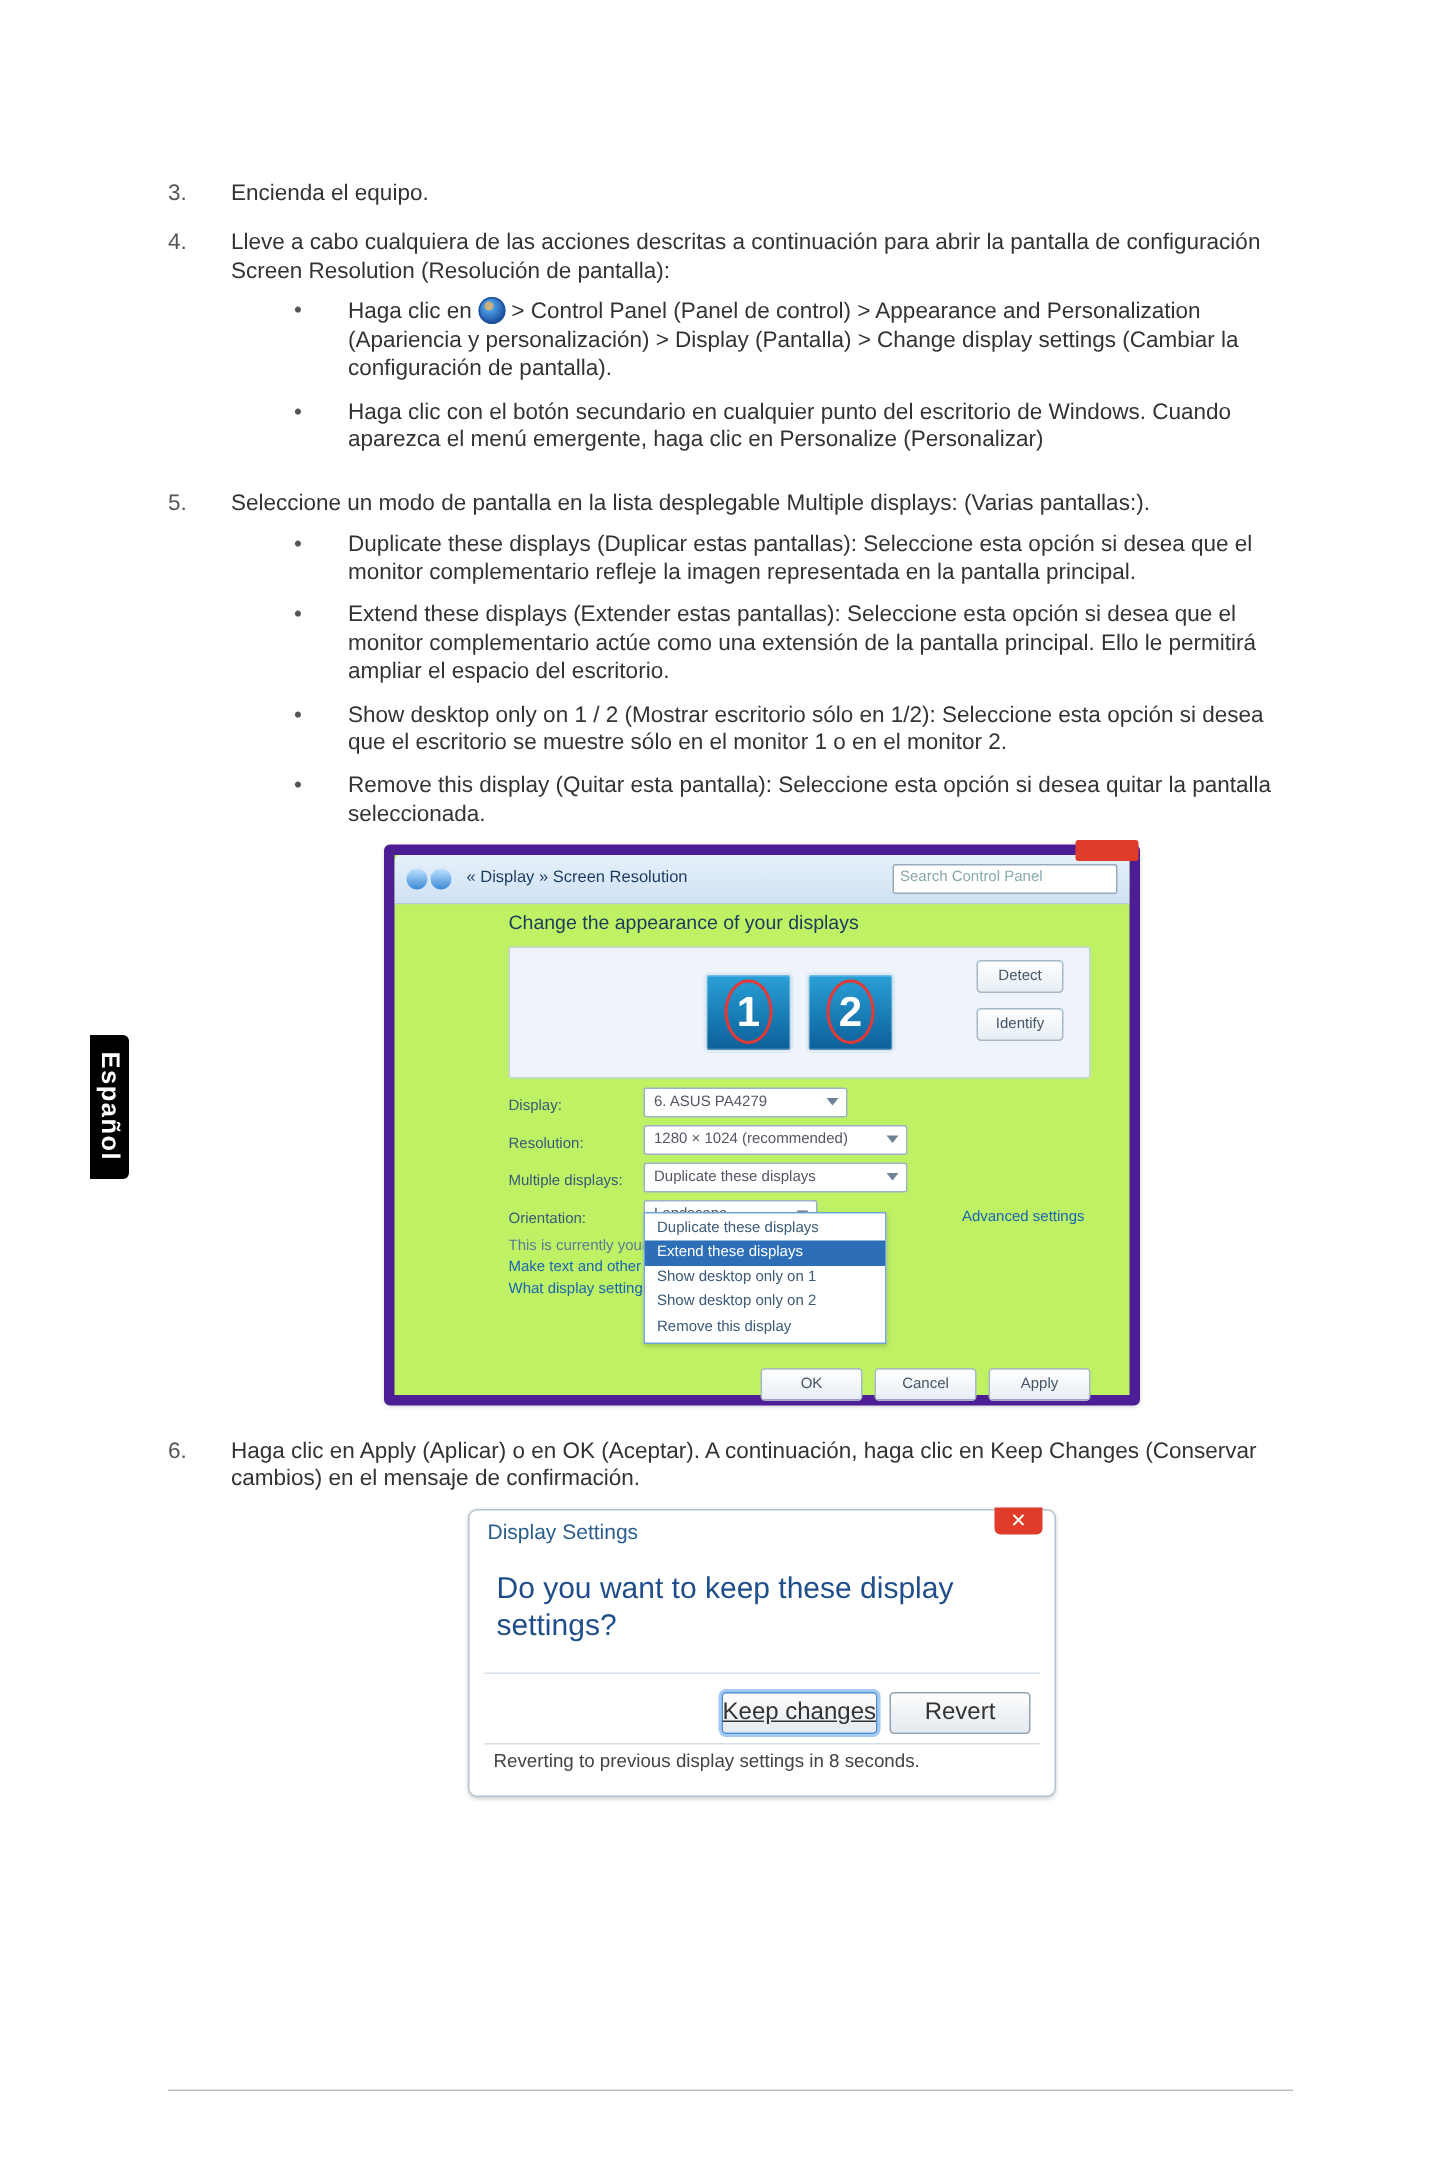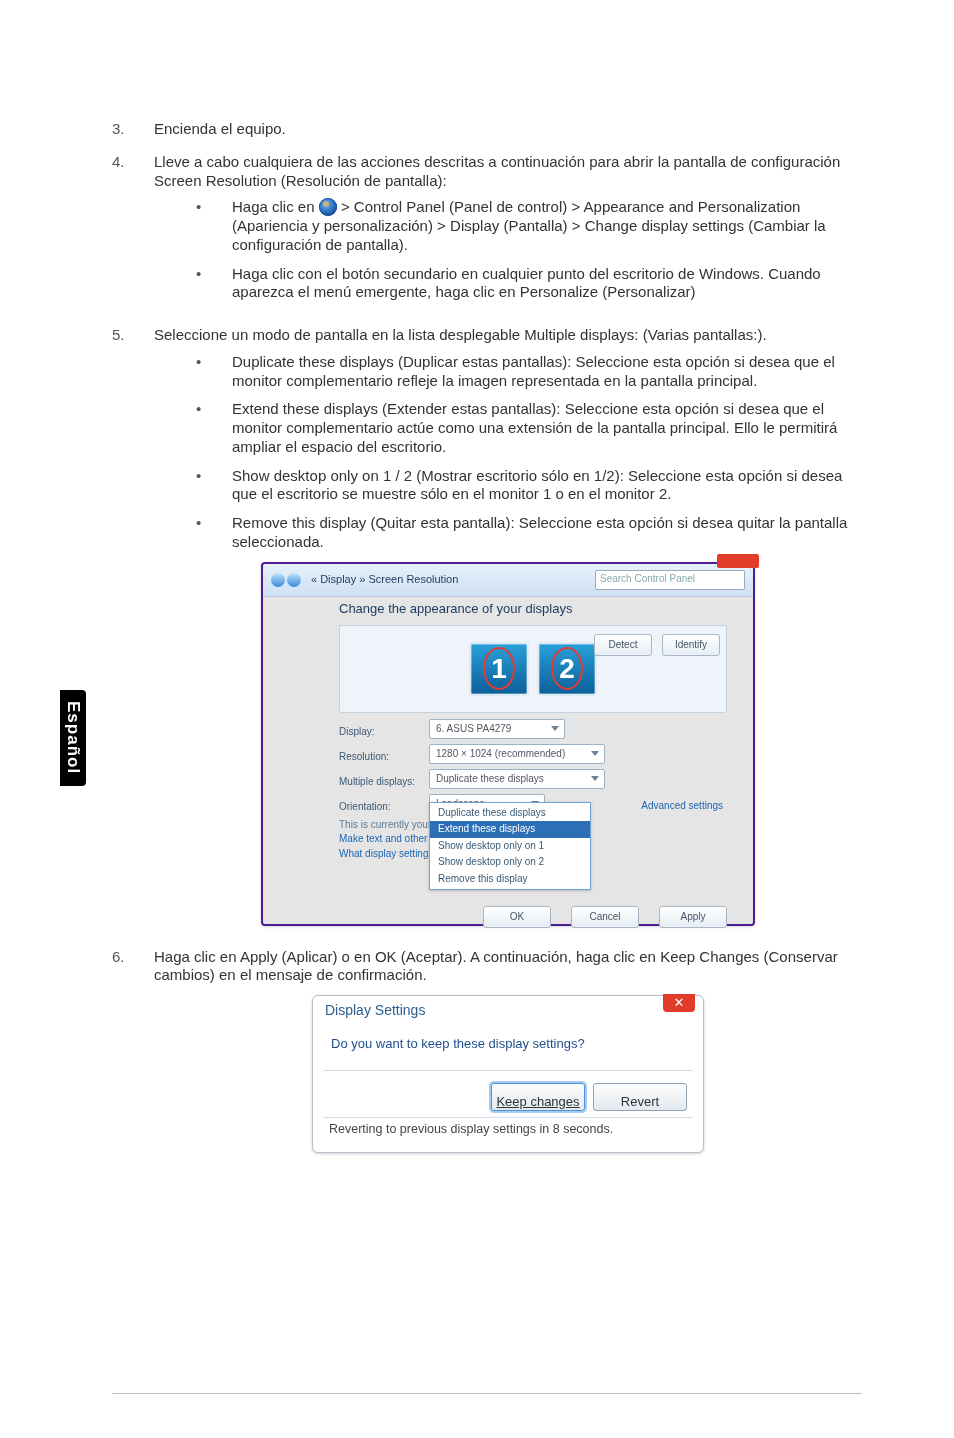--- a/index.html
+++ b/index.html
@@ -10,53 +10,53 @@
   ol.steps>li .num{width:42px;flex:0 0 42px;color:#555}
   ol.steps>li .body{flex:1}
   .bold{font-weight:normal}
   ul.sub{list-style:none;padding:0;margin:8px 0 4px 42px}
   ul.sub>li{display:flex;margin-bottom:10px;font-size:15px;line-height:1.25}
   ul.sub>li .dot{width:36px;flex:0 0 36px;text-align:left;color:#555}
   ul.sub>li .sb{flex:1}
   .orb{display:inline-block;width:18px;height:18px;border-radius:50%;background:radial-gradient(circle at 40% 35%,#5bb7ff,#1c4f9c 70%);vertical-align:-4px;position:relative;box-shadow:0 0 0 1px #1c4f9c inset}
   .orb::after{content:"";position:absolute;width:6px;height:6px;border-radius:50%;background:#ffb347;left:4px;top:3px;opacity:.7}
   
-  .ss1{width:490px;height:360px;margin:10px auto 0 auto;border:2px solid #4c1d95;border-radius:4px;background:#e5e5e5;position:relative;box-shadow:0 1px 3px rgba(0,0,0,.15)}
+  .ss1{width:490px;height:360px;margin:10px auto 0 auto;border:7px solid #4c1d95;border-radius:4px;background:#bef264;position:relative;box-shadow:0 1px 3px rgba(0,0,0,.15)}
   .ss1 .topbar{height:32px;background:linear-gradient(#e6f1fb,#cfe1f3);border-bottom:1px solid #b5c9da;border-radius:4px 4px 0 0;display:flex;align-items:center;padding:0 8px;font-size:11px;color:#1a3a5f}
   .ss1 .nav{width:14px;height:14px;border-radius:50%;background:linear-gradient(#bfe2ff,#3b89d6);margin-right:2px;display:inline-block}
   .ss1 .path{margin-left:8px;color:#1a3a5f}
   .ss1 .search{margin-left:auto;width:140px;height:18px;background:#fff;border:1px solid #9ab;border-radius:2px;font-size:10px;color:#8aa;padding:0 4px;display:flex;align-items:center}
   .ss1 .closebx{position:absolute;top:-10px;right:-6px;width:42px;height:14px;border-radius:2px;background:#e13c2a}
   .ss1 .inner{padding:4px 26px 12px 76px;color:#1a3a5f;font-size:12px}
   .ss1 h4{font-size:13px;color:#1a3a5f;margin:0 0 8px 0;font-weight:normal}
   .ss1 .monarea{height:86px;border:1px solid #c5d3df;background:#eef4fa;border-radius:2px;margin-bottom:6px;display:flex;align-items:center;justify-content:center;gap:8px;position:relative}
   .mon{width:56px;height:50px;background:linear-gradient(#2aa0d8,#0b5f99);border:2px solid #dfeaf4;border-radius:4px;color:#fff;font-size:28px;display:flex;align-items:center;justify-content:center;font-weight:bold;box-shadow:inset 0 0 0 1px rgba(255,255,255,.3)}
   .mon span{position:relative}
   .mon span::before{content:"";position:absolute;inset:-4px -8px;border:2px solid #e53935;border-radius:50%}
-  .sidebtns{position:absolute;right:6px;top:8px;display:flex;gap:10px}
+  .sidebtns{position:absolute;right:17px;top:8px;display:flex;flex-direction:column;gap:10px}
   .wbtn{min-width:56px;height:20px;border:1px solid #a8b7c5;border-radius:3px;background:linear-gradient(#fff,#e6edf3);font-size:10px;color:#456;display:flex;align-items:center;justify-content:center}
   .frow{display:flex;align-items:flex-end;margin:5px 0;font-size:10px;color:#3a5a77}
   .frow .lbl{width:90px}
   .ddl{height:18px;border:1px solid #9fb2c3;border-radius:2px;background:#fff;font-size:10px;color:#556;padding:0 18px 0 6px;display:flex;align-items:center;position:relative;min-width:110px}
   .ddl::after{content:"";position:absolute;right:5px;top:6px;border-left:4px solid transparent;border-right:4px solid transparent;border-top:5px solid #6e8398}
   .dropmenu{position:absolute;border:1px solid #6fa4d4;background:#fff;font-size:10px;color:#3a5a77;padding:2px 0;width:160px;left:166px;top:238px;box-shadow:0 1px 3px rgba(0,0,0,.2)}
   .dropmenu div{padding:2px 8px}
   .dropmenu .sel{background:#2d6fb7;color:#fff}
   .advlk{position:absolute;right:30px;top:236px;font-size:10px;color:#1a66b3}
   .smalltxt{font-size:10px;color:#5b7b96;margin-top:2px}
   .smalltxt .lk{color:#1a66b3}
-  .okrow{display:flex;gap:20px;justify-content:flex-end;margin-top:46px}
+  .okrow{display:flex;gap:8px;justify-content:flex-end;margin-top:46px}
   
   .ss2{width:390px;margin:10px auto 0 auto;border:1px solid #b6c3ce;border-radius:6px;background:#fff;position:relative;box-shadow:0 1px 3px rgba(0,0,0,.2);padding:0 0 10px 0}
   .ss2 .ttl{height:30px;display:flex;align-items:center;padding:0 12px;font-size:14px;color:#2b5e8f;border-bottom:0}
   .ss2 .xb{position:absolute;top:-2px;right:8px;width:32px;height:18px;border-radius:0 0 4px 4px;background:#e13c2a;color:#fff;font-size:13px;display:flex;align-items:center;justify-content:center}
-  .ss2 .q{padding:10px 18px 18px 18px;font-size:13px;color:#1f4e8a}
+  .ss2 .q{padding:10px 18px 18px 18px;font-size:20px;color:#1f4e8a}
   .ss2 .sep{height:1px;background:#d4dde5;margin:0 10px}
   .ss2 .btnrow{display:flex;gap:8px;justify-content:flex-end;padding:12px 16px 6px 16px}
-  .btn7{min-width:92px;height:26px;border:1px solid #8fa2b3;border-radius:3px;background:linear-gradient(#fdfdfd,#e3e9ef);font-size:13px;color:#333;display:flex;align-items:flex-end;justify-content:center}
+  .btn7{min-width:92px;height:26px;border:1px solid #8fa2b3;border-radius:3px;background:linear-gradient(#fdfdfd,#e3e9ef);font-size:16px;color:#333;display:flex;align-items:center;justify-content:center}
   .btn7.focus{box-shadow:0 0 0 2px rgba(70,150,230,.5);border-color:#4d90d6}
   .ss2 .foot{padding:4px 16px 4px 16px;font-size:12.5px;color:#444}
   
   .sidetab{position:absolute;left:60px;top:690px;width:26px;height:96px;background:#000;color:#fff;font-weight:bold;font-size:17px;writing-mode:vertical-rl;text-align:center;letter-spacing:1px;border-radius:0 4px 4px 0;display:flex;align-items:center;justify-content:center}
   
   .pgfooter{position:absolute;left:0;right:0;bottom:36px;padding:0 92px 0 112px}
   .pgfooter .line{height:1px;background:#bcbcbc;margin-bottom:8px}
   .pgfooter .row{display:flex;justify-content:space-between;font-size:13px;color:#555}
   .u{text-decoration:underline}
 </style>

